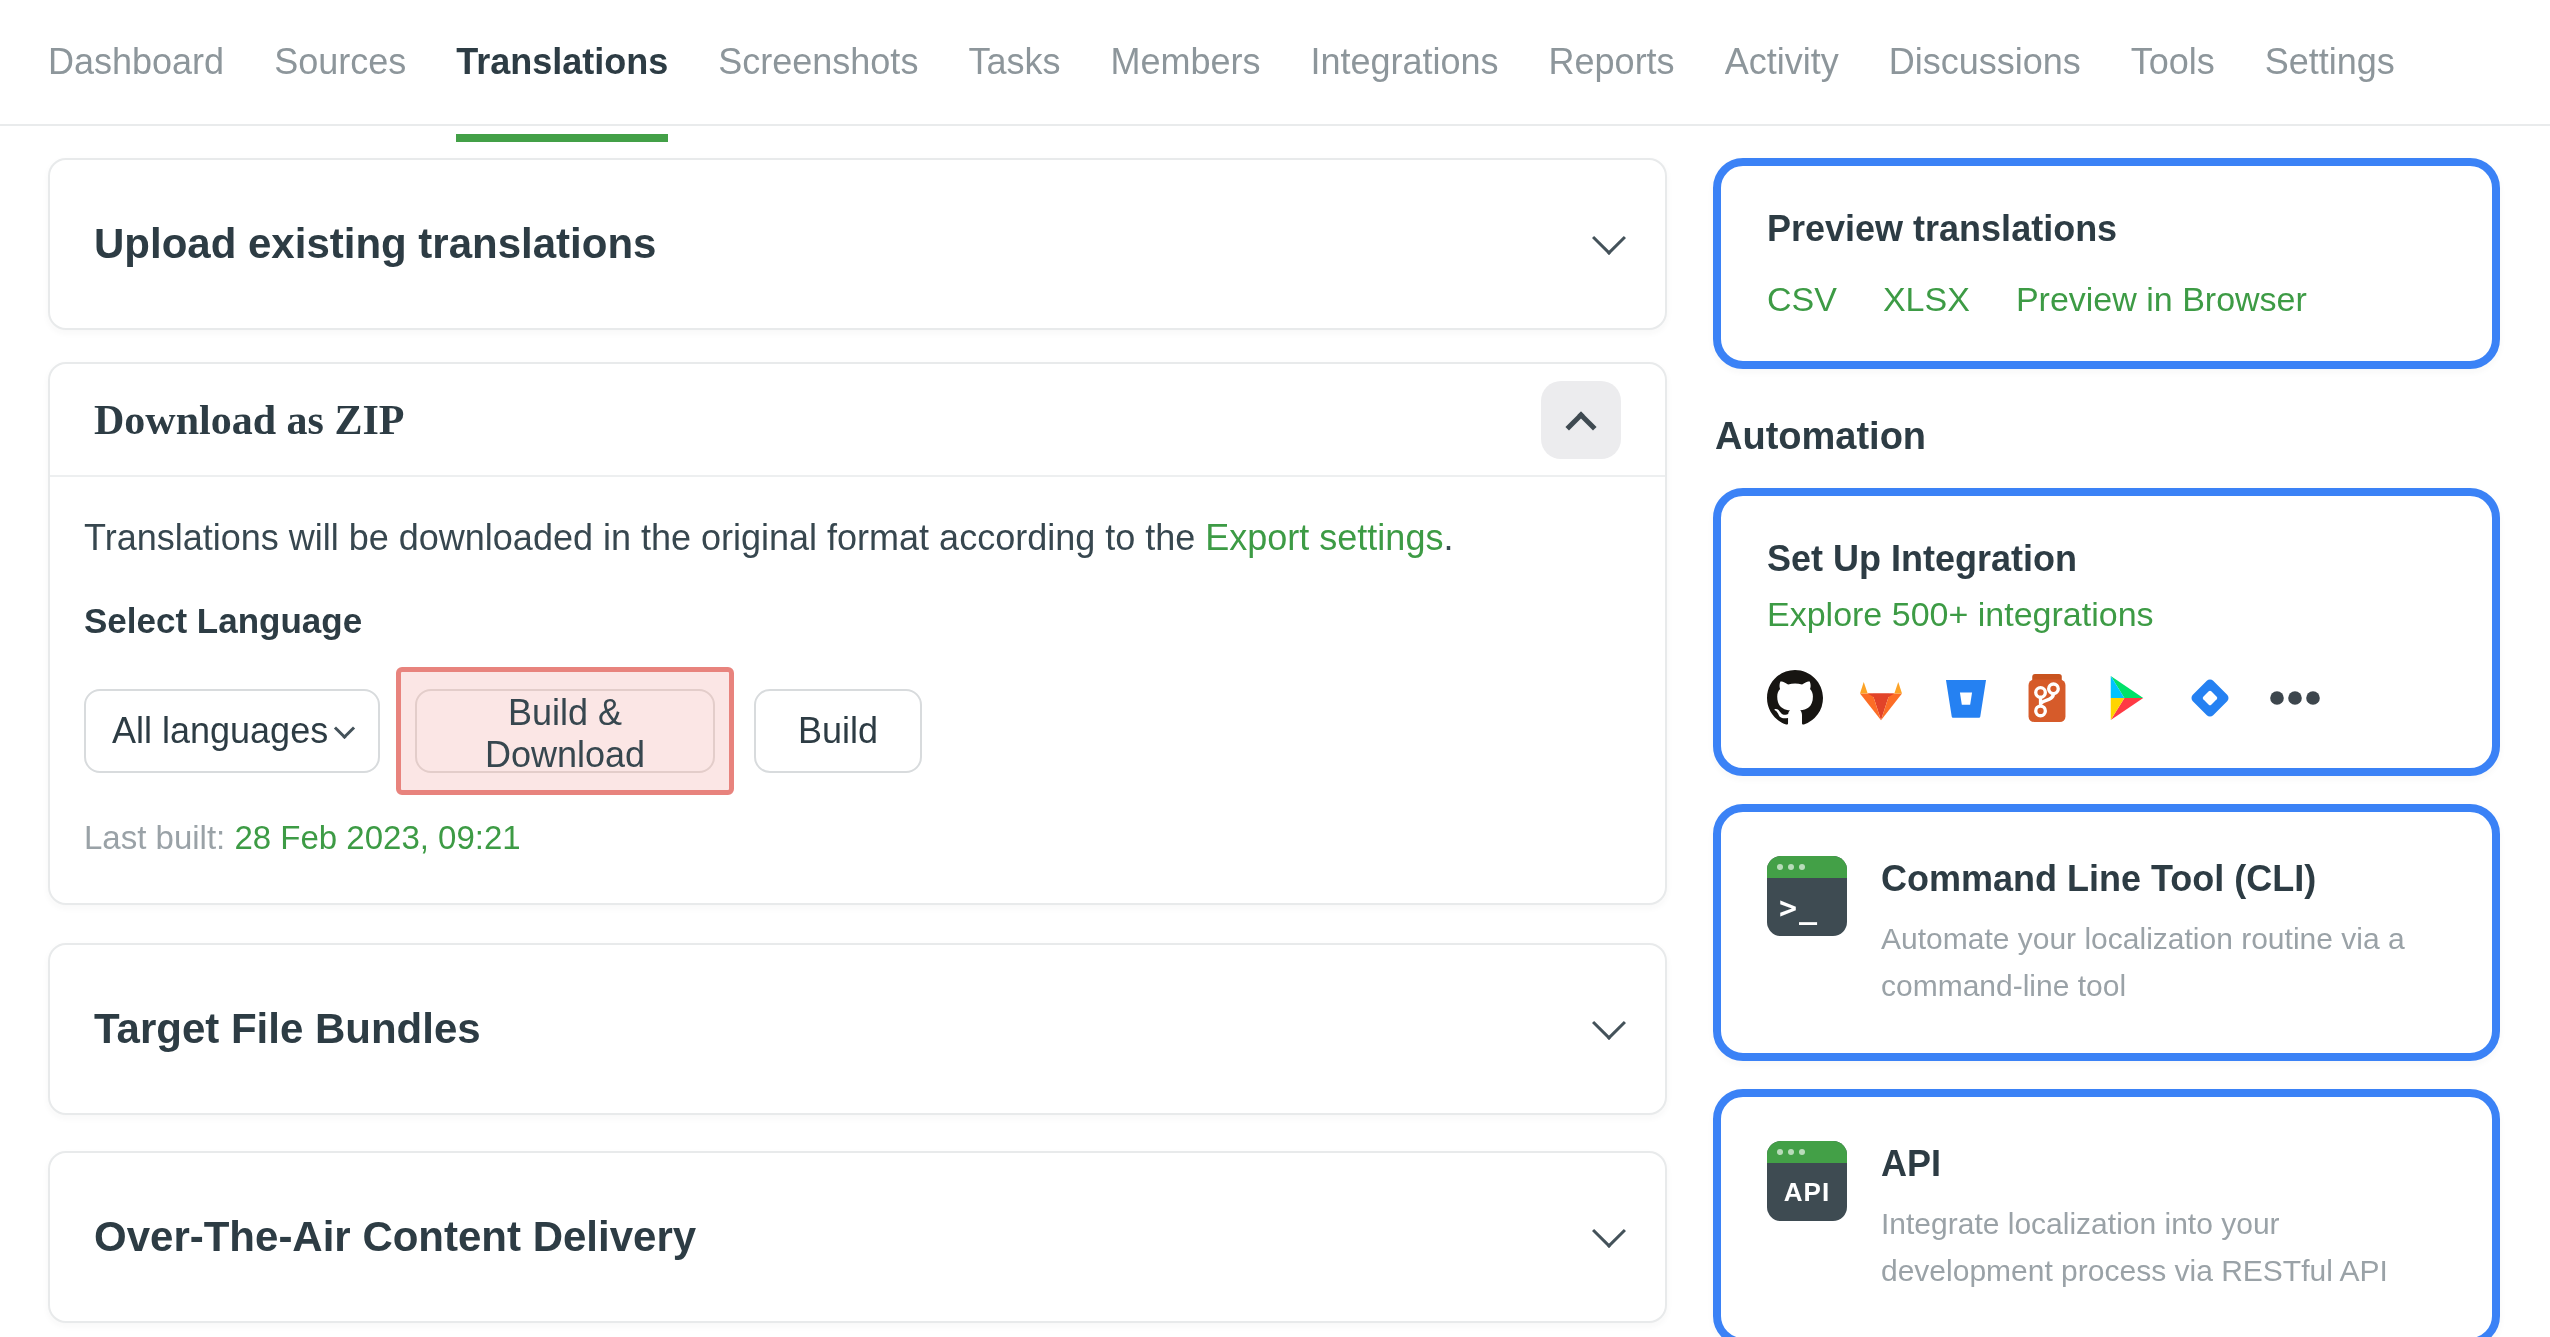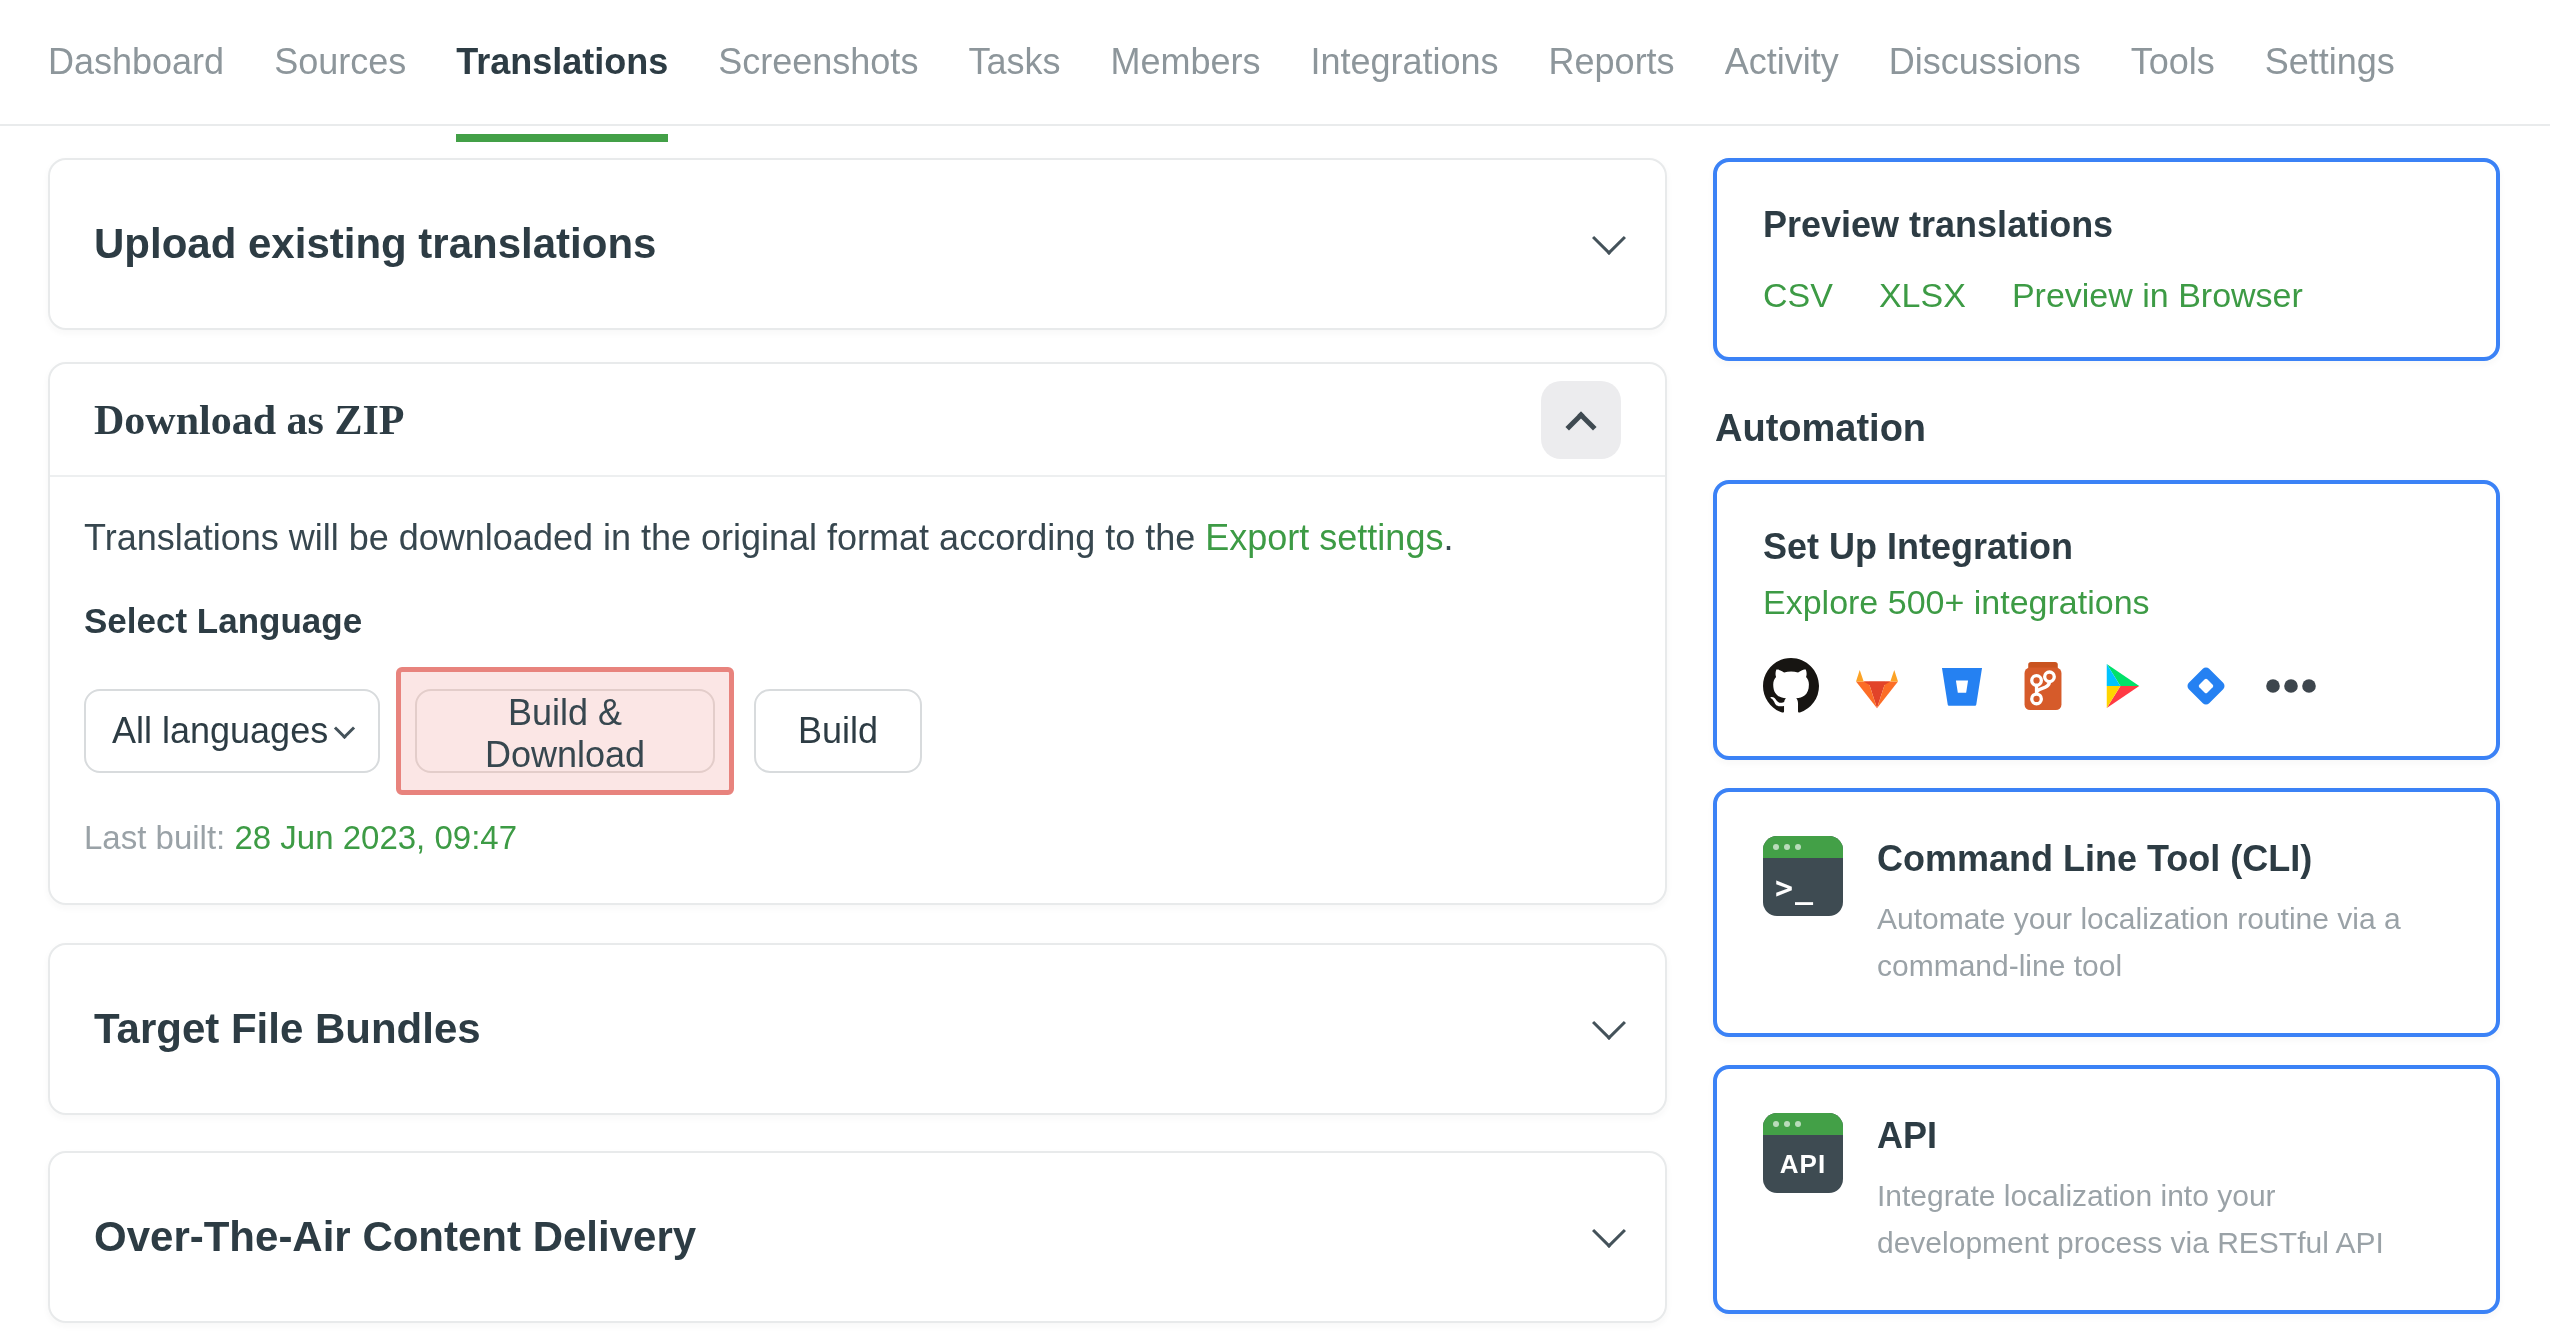--- a/index.html
+++ b/index.html
@@ -90,21 +90,21 @@
     font-size:36px; color:#2d3c44; cursor:pointer; font-family:inherit;
   }
   .last-built{ margin-top:24px; font-size:33px; color:#9aa2a7; }
   .last-built .value{ color:#3d9b45; }
 
   .panel.bundles{ margin-top:38px; }
   .panel.ota{ margin-top:36px; }
 
   
   .side-card{
-    border:4px solid #3b82f6; border-radius:16px; background:#fff;
+    border:8px solid #3b82f6; border-radius:30px; background:#fff;
     box-shadow:0 3px 7px rgba(40,50,60,.04); padding:42px 46px;
   }
   .side-title{ font-size:36px; font-weight:700; color:#2d3c44; }
   .preview-links{ display:flex; gap:46px; margin-top:30px; }
   .preview-links a{ font-size:34px; color:#3d9b45; text-decoration:none; cursor:pointer; }
   .automation-heading{ margin:46px 0 30px 2px; font-size:38px; font-weight:700; color:#2d3c44; }
   .explore-link{ display:inline-block; margin-top:15px; font-size:34px; color:#3d9b45; text-decoration:none; cursor:pointer; }
   .icons-row{ margin-top:36px; display:flex; align-items:center; gap:30px; }
   .icons-row svg{ display:block; cursor:pointer; }
 
@@ -176,21 +176,21 @@
             <span>All languages</span>
             <span class="select-chev"></span>
           </div>
           <div class="annotation">
             <button class="btn-build-download">Build &amp; Download</button>
           </div>
           <button class="btn-build">Build</button>
         </div>
         <div class="last-built">
           <span>Last built:</span>
-          <span class="value">28 Jun 2023, 09:47</span>
+          <span class="value">28 Feb 2023, 09:21</span>
         </div>
       </div>
     </section>
 
     <section class="panel bundles">
       <div class="panel-head">
         <span class="panel-title">Target File Bundles</span>
         <span class="chev-down"></span>
       </div>
     </section>

